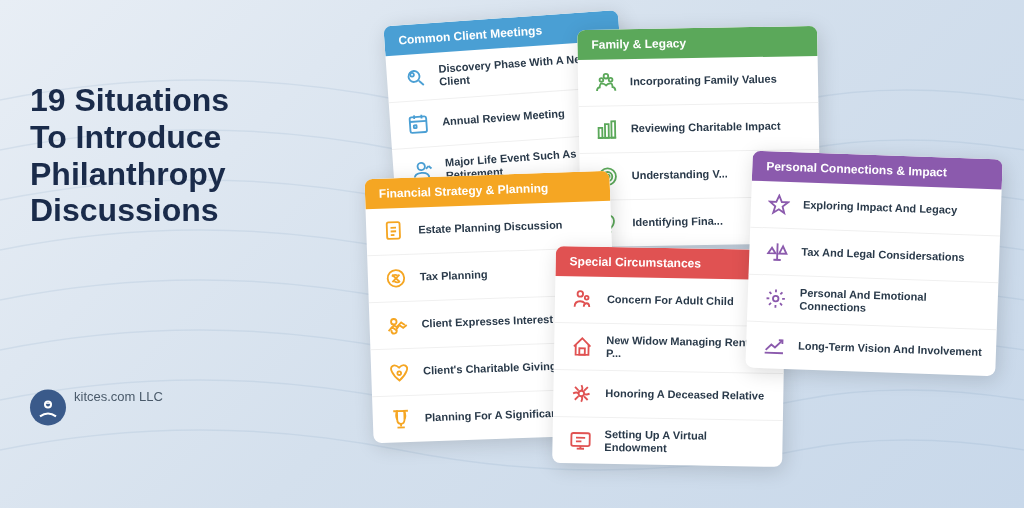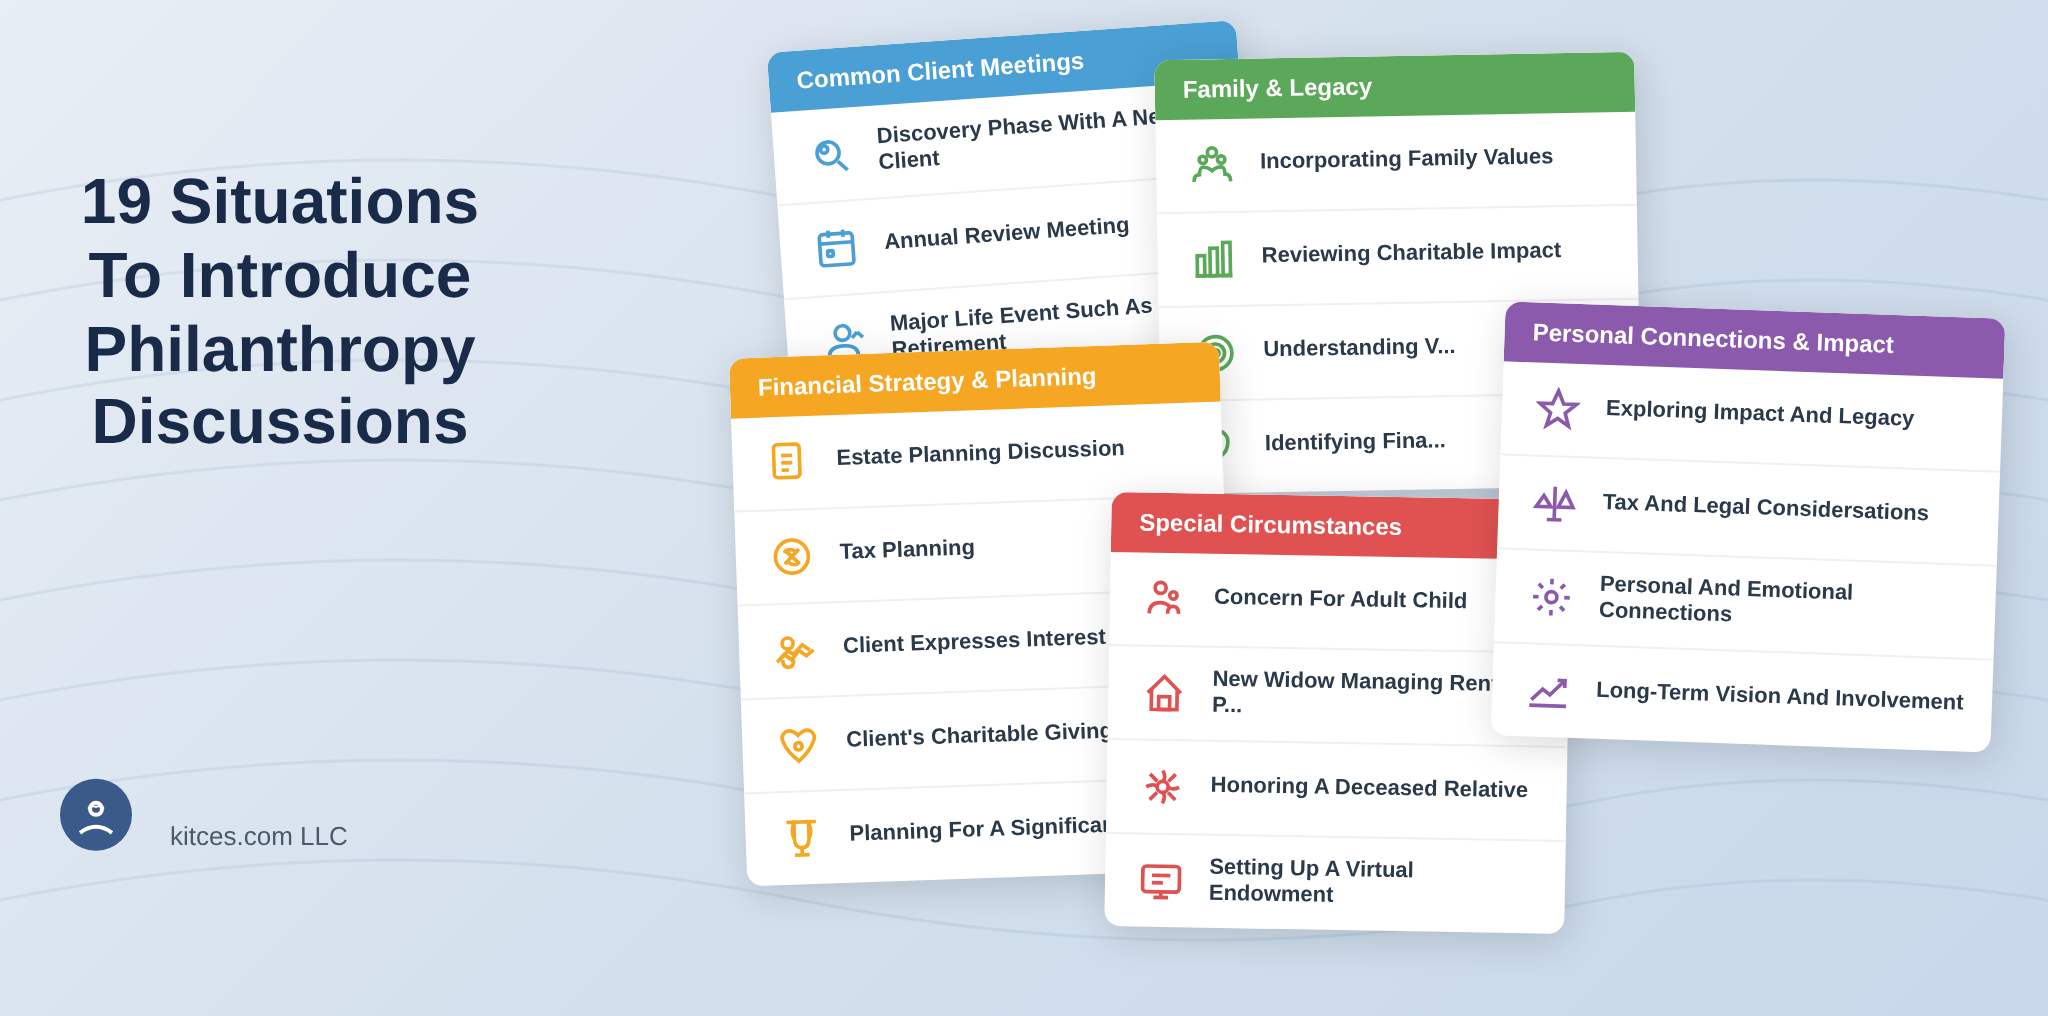--- a/index.html
+++ b/index.html
@@ -27,26 +27,25 @@
       top: 50%;
       transform: translateY(-50%);
       width: 220px;
     }
     .main-title {
       font-size: 32px;
       font-weight: 900;
       color: #1a2b4a;
       line-height: 1.15;
       margin-bottom: 14px;
-      text-align: center;
     }
     .brand-area {
       display: flex;
-      align-items: flex-end;
-      gap: 19px;
+      align-items: flex-start;
+      gap: 8px;
       margin-top: 160px;
     }
     .brand-icon {
       width: 36px;
       height: 36px;
       background: #3a5a8a;
       border-radius: 50%;
       display: flex;
       align-items: center;
       justify-content: center;

